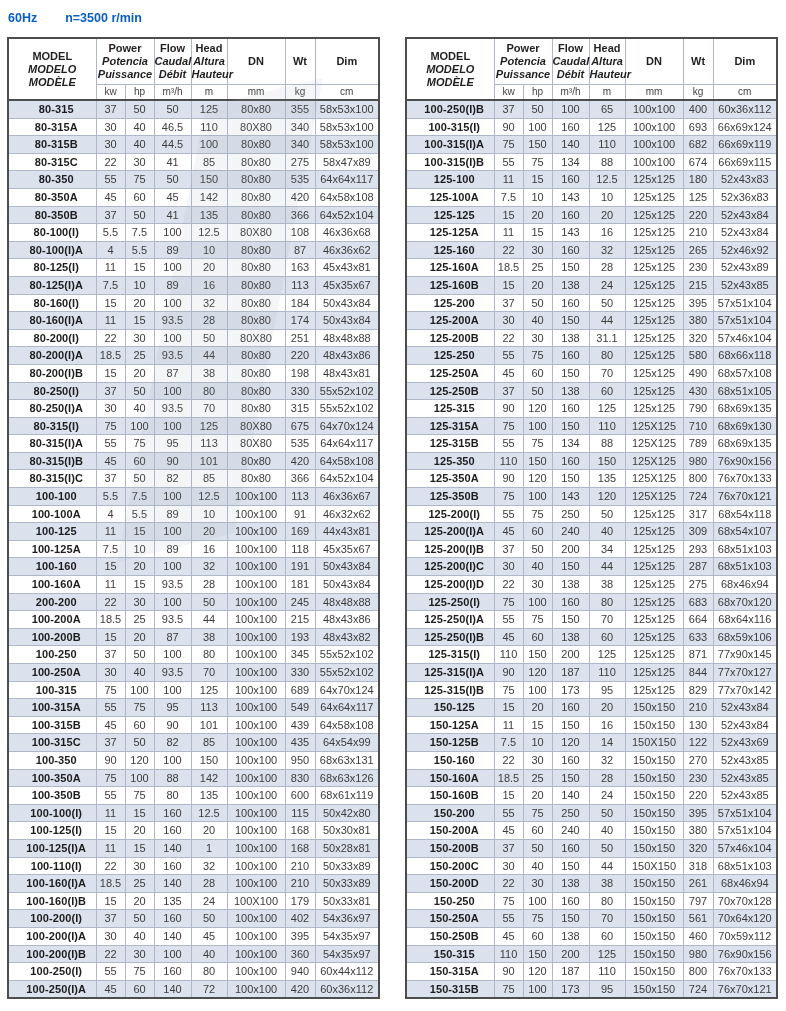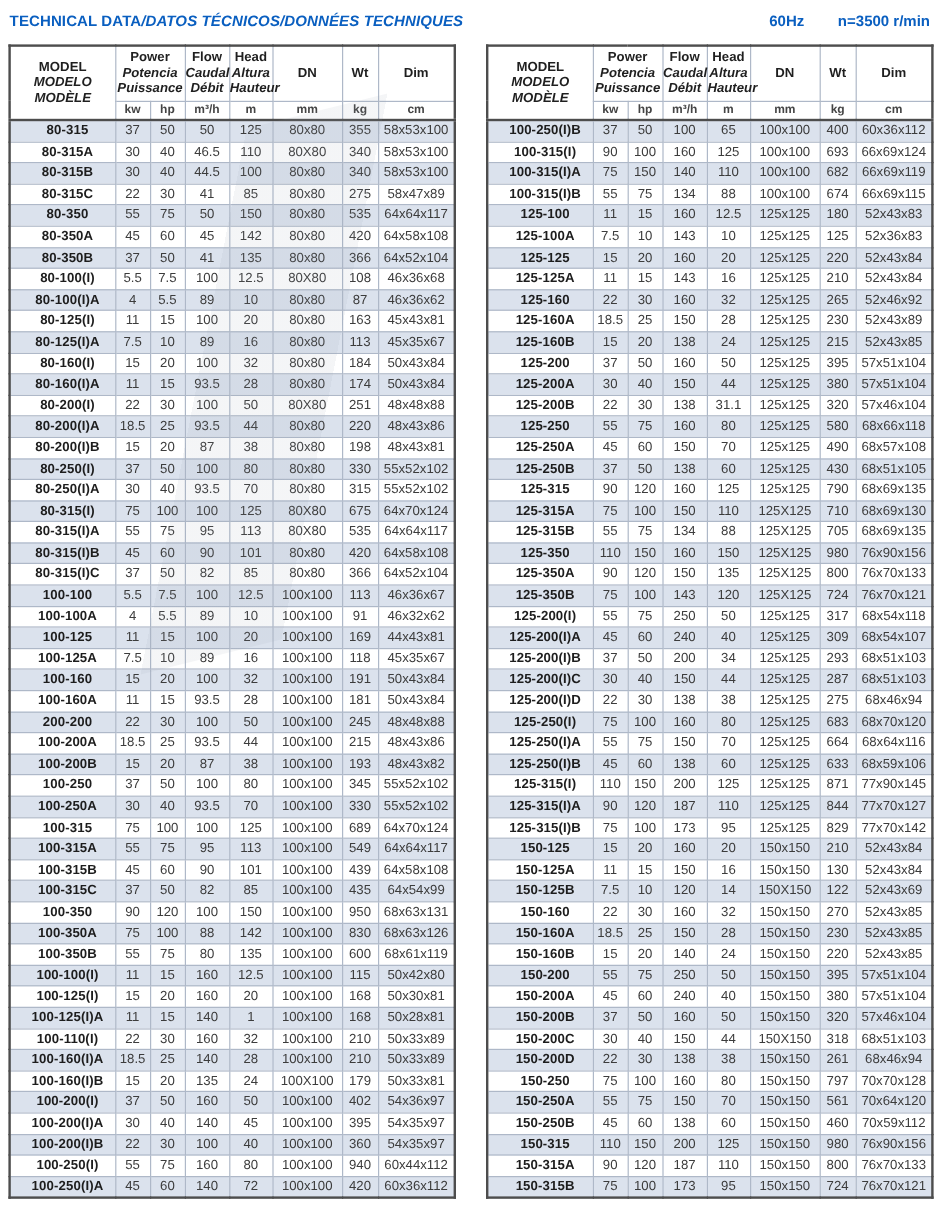--- a/index.html
+++ b/index.html
@@ -28,21 +28,21 @@
   }
   table.spec th, table.spec td {
     border:1px solid #aeb8c8;
     text-align:center;
     vertical-align:middle;
   }
   thead { border-bottom:2px solid #4d4d4d;border-radius:22px; }
   th { background:#ffffff; font-size:11px; color:#1f1f1f; }
   th .hl { display:block; line-height:13px; font-weight:bold; }
   th .hl.it { font-style:italic; }
-  th.units { font-size:10px; font-weight:bold; color:#444; height:16px; font-style:normal; }
+  th.units { font-size:10px; font-weight:normal; color:#444; height:16px; font-style:normal; }
   th.main { height:46px; }
   td {
     font-size:11px; line-height:12.6px; padding:2px 1px; color:#3c3c3c;
     background:#ffffff;
   }
   td.c-model {
     text-align:left; font-weight:bold; padding-left:9px; color:#1d1d1d;
     letter-spacing:.1px;
   }
   tbody tr:nth-child(odd) td { background:#dbe2ed; }
@@ -50,21 +50,20 @@
     position:absolute; left:-60px; top:110px; width:560px; height:420px;
     background:linear-gradient(115deg, transparent 42%, rgba(150,160,175,0.10) 42%, rgba(150,160,175,0.10) 58%, transparent 58%);
     transform:rotate(-14deg);
     pointer-events:none;
   }
 </style>
 </head>
 <body>
 
 <div class="page-header">
-  <div class="title"><span>TECHNICAL DATA</span><span class="it">/DATOS TÉCNICOS/DONNÉES TECHNIQUES</span></div>
   <div class="header-right">
     <span>60Hz</span>
     <span>n=3500 r/min</span>
   </div>
 </div>
 
 <div class="tables-wrap">
 
   <table class="spec">
     <colgroup>
@@ -865,21 +864,21 @@
           <td class="c-wt">710</td>
           <td class="c-dim">68x69x130</td>
         </tr>
         <tr>
           <td class="c-model">125-315B</td>
           <td class="c-kw">55</td>
           <td class="c-hp">75</td>
           <td class="c-flow">134</td>
           <td class="c-head">88</td>
           <td class="c-dn">125X125</td>
-          <td class="c-wt">705</td>
+          <td class="c-wt">789</td>
           <td class="c-dim">68x69x135</td>
         </tr>
         <tr>
           <td class="c-model">125-350</td>
           <td class="c-kw">110</td>
           <td class="c-hp">150</td>
           <td class="c-flow">160</td>
           <td class="c-head">150</td>
           <td class="c-dn">125X125</td>
           <td class="c-wt">980</td>

